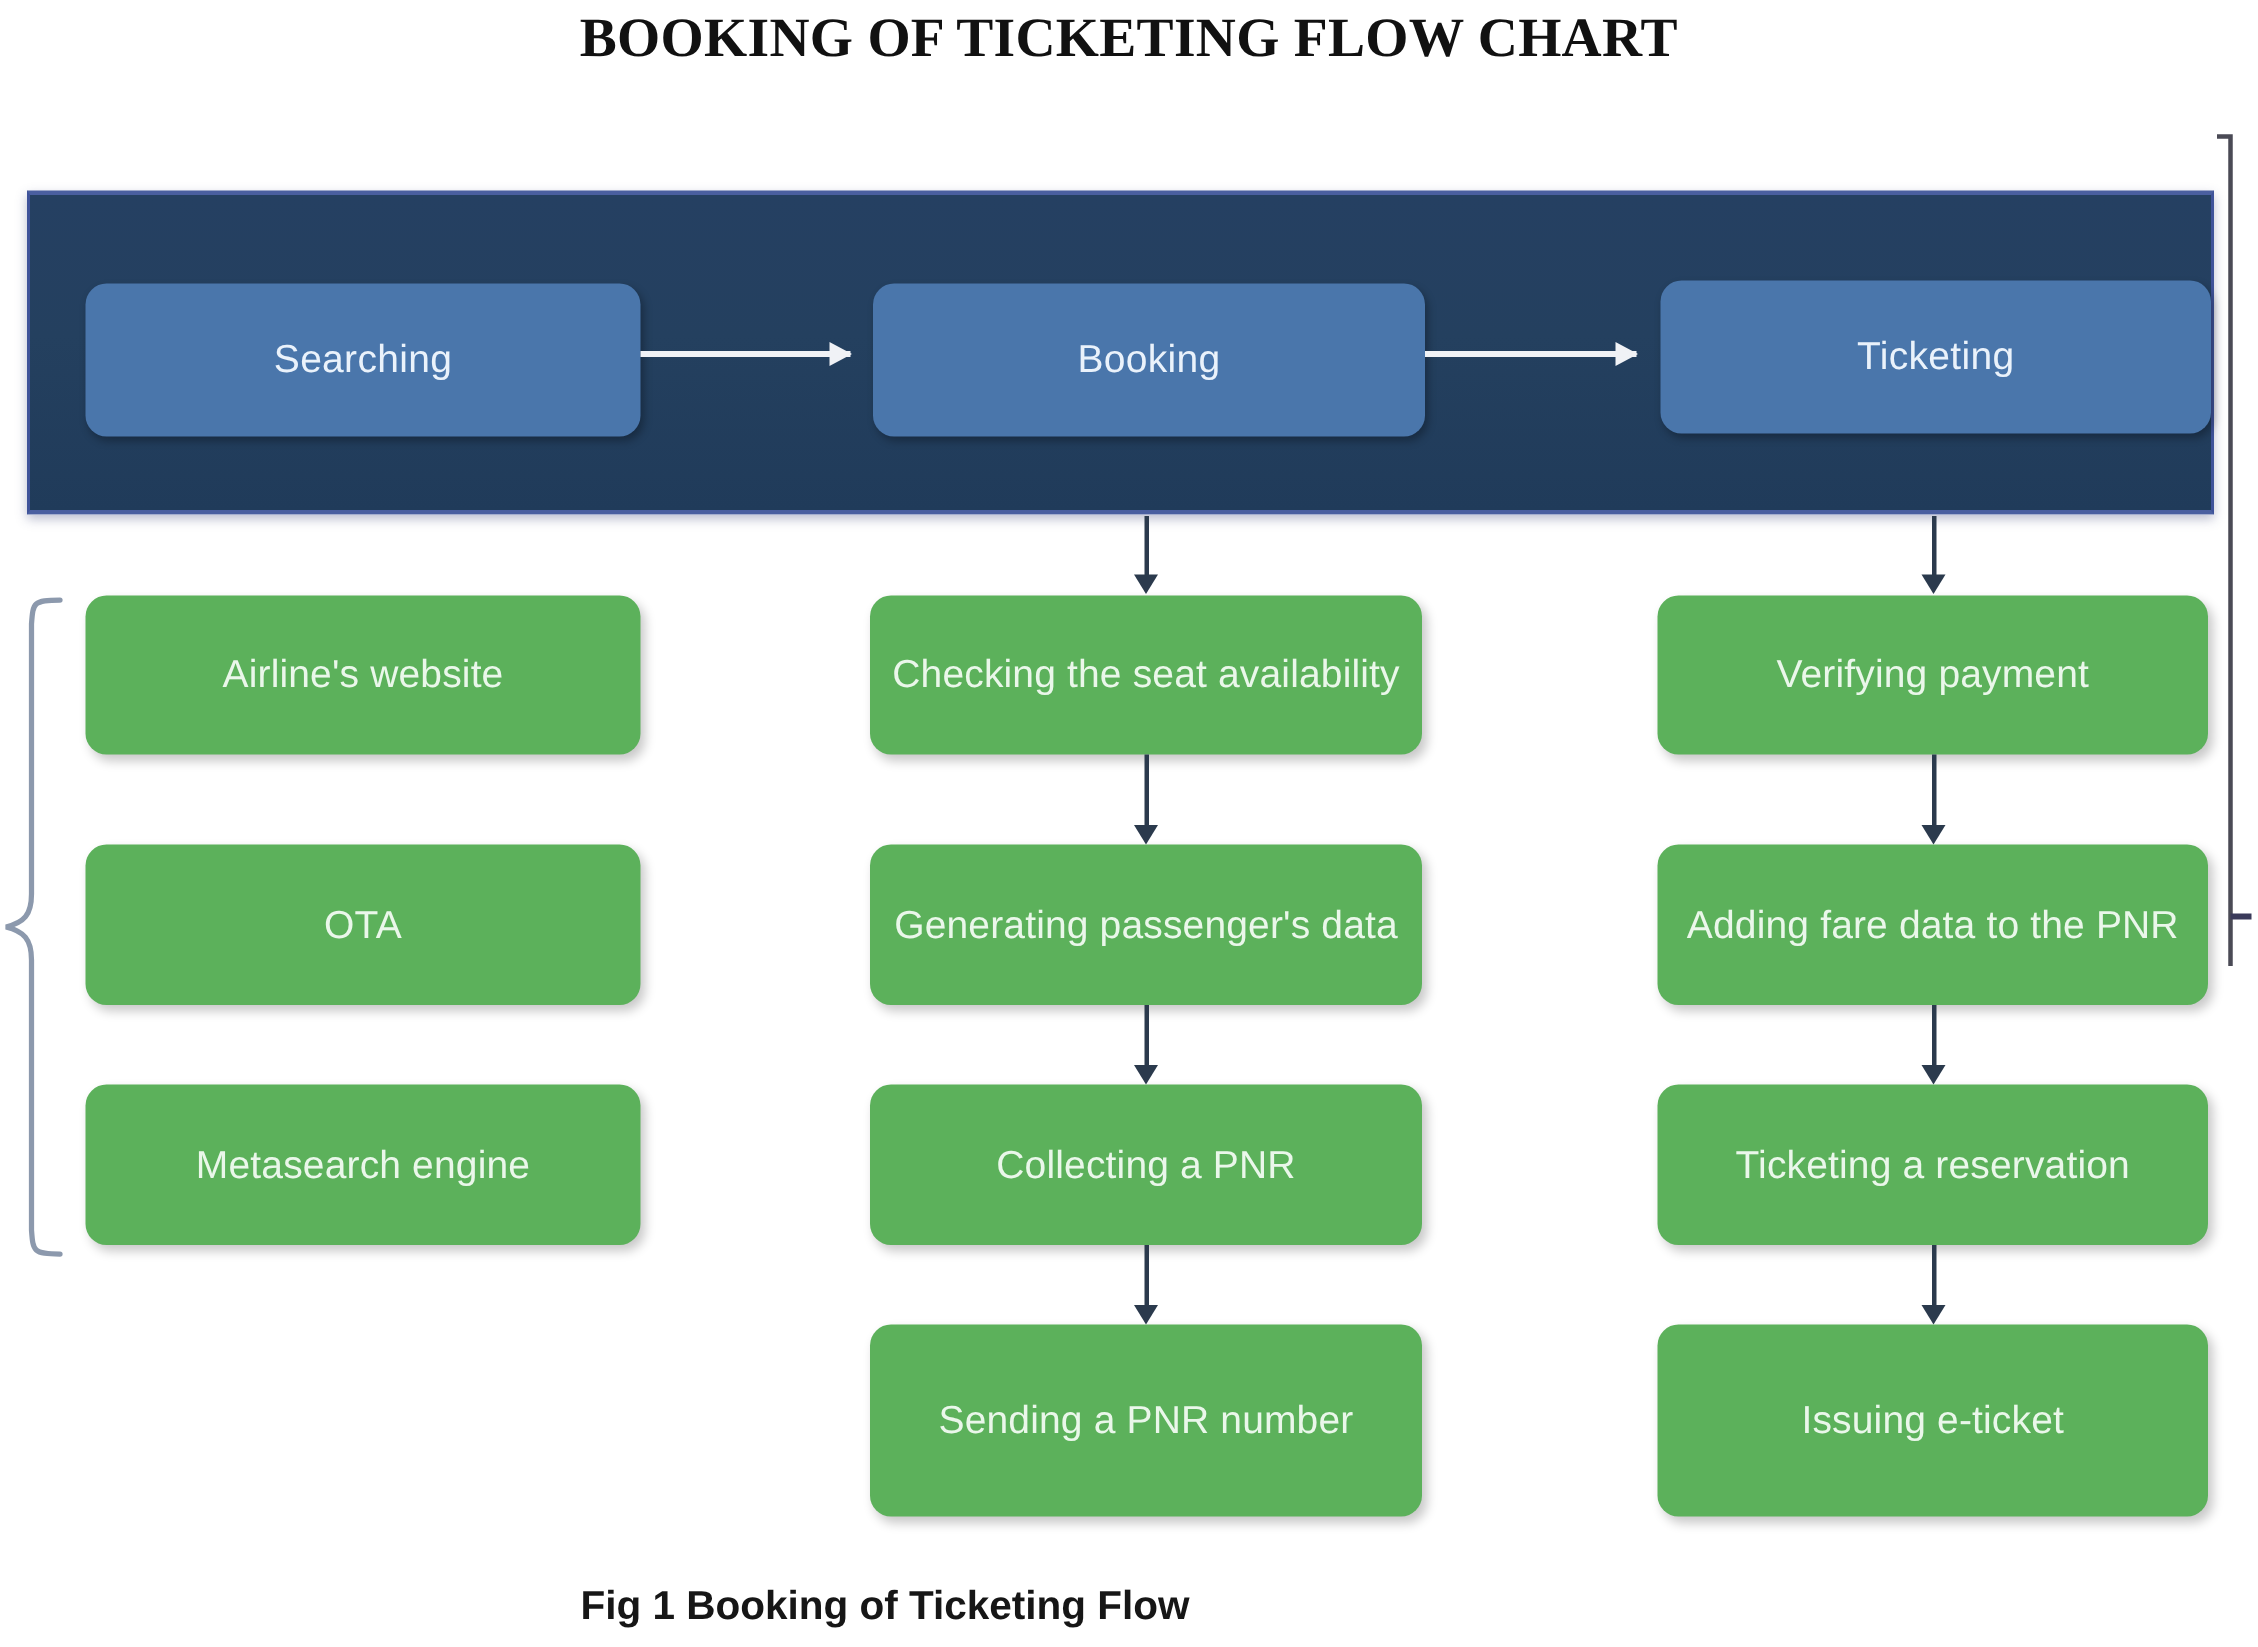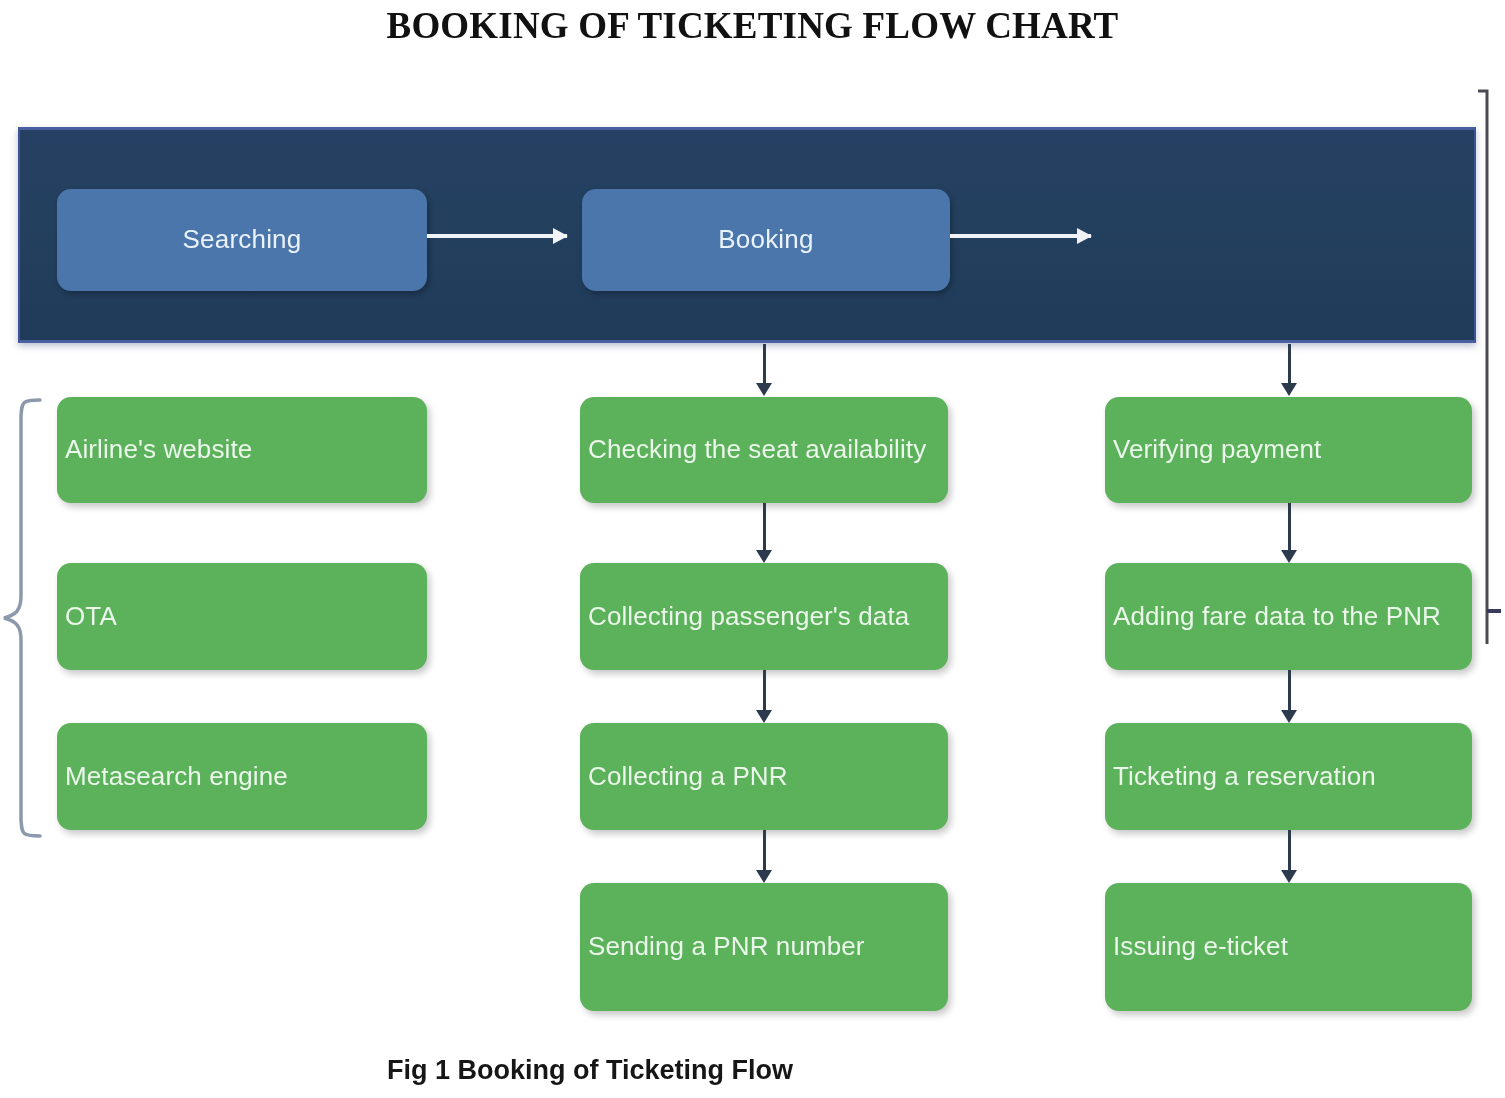--- a/index.html
+++ b/index.html
@@ -103,21 +103,21 @@
   
   .step-box {
     position: absolute;
     background: #5cb15b;
     border-radius: 14px;
     box-shadow: 3px 4px 7px rgba(0,0,0,0.22);
     color: #eaf7ea;
     font-size: 26px;
     display: flex;
     align-items: center;
-    justify-content: flex-start;
+    justify-content: center;
     text-align: center;
     line-height: 1.2;
     padding: 0 8px;
     box-sizing: border-box;
     letter-spacing: 0.1px;
   }
   
   .col-0 { left: 57px;   width: 370px; }
   .col-1 { left: 580px;  width: 368px; }
   .col-2 { left: 1105px; width: 367px; }
@@ -178,20 +178,23 @@
 
 <div class="chart-title">BOOKING OF TICKETING FLOW CHART</div>
 
 <div class="banner">
   <div class="phase-box" id="phase-1" style="left:562px; top:59px;">
     <span>Booking</span>
   </div>
   <div class="phase-box" id="phase-0" style="left:37px; top:59px;">
     <span>Searching</span>
   </div>
+  <div class="phase-box" id="phase-2" style="left:1087px; top:57px;">
+    <span>Ticketing</span>
+  </div>
 
   <div class="h-arrow" id="h-arrow-0" style="left:407px; top:104px;"></div>
   <div class="h-arrow" id="h-arrow-1" style="left:930px; top:104px;"></div>
 </div>
 
 <div class="v-arrow" id="v-arrow-b1"></div>
 <div class="v-arrow" id="v-arrow-b2"></div>
 
 <div class="step-box col-0 row-0">
   <span>Airline's website</span>
@@ -204,21 +207,21 @@
 </div>
 
 <svg class="left-brace" viewBox="0 0 44 444">
   <path d="M 40 4 C 22 4 22 6 21 20 L 21 200 C 21 214 16 219 4 222 C 16 225 21 230 21 244 L 21 424 C 22 438 22 440 40 440" fill="none" stroke="#8c99ad" stroke-width="3.5" stroke-linecap="round"></path>
 </svg>
 
 <div class="step-box col-1 row-0">
   <span>Checking the seat availability</span>
 </div>
 <div class="step-box col-1 row-1">
-  <span>Collecting passenger's data</span>
+  <span>Generating passenger's data</span>
 </div>
 <div class="step-box col-1 row-2">
   <span>Collecting a PNR</span>
 </div>
 <div class="step-box col-1 row-3">
   <span>Sending a PNR number</span>
 </div>
 <div class="v-arrow" id="v-arrow-1-0"></div>
 <div class="v-arrow" id="v-arrow-1-1"></div>
 <div class="v-arrow" id="v-arrow-1-2"></div>

